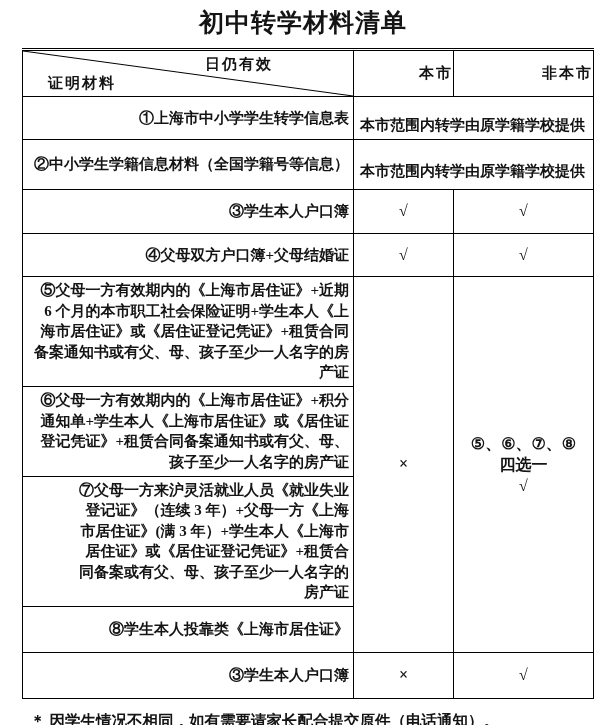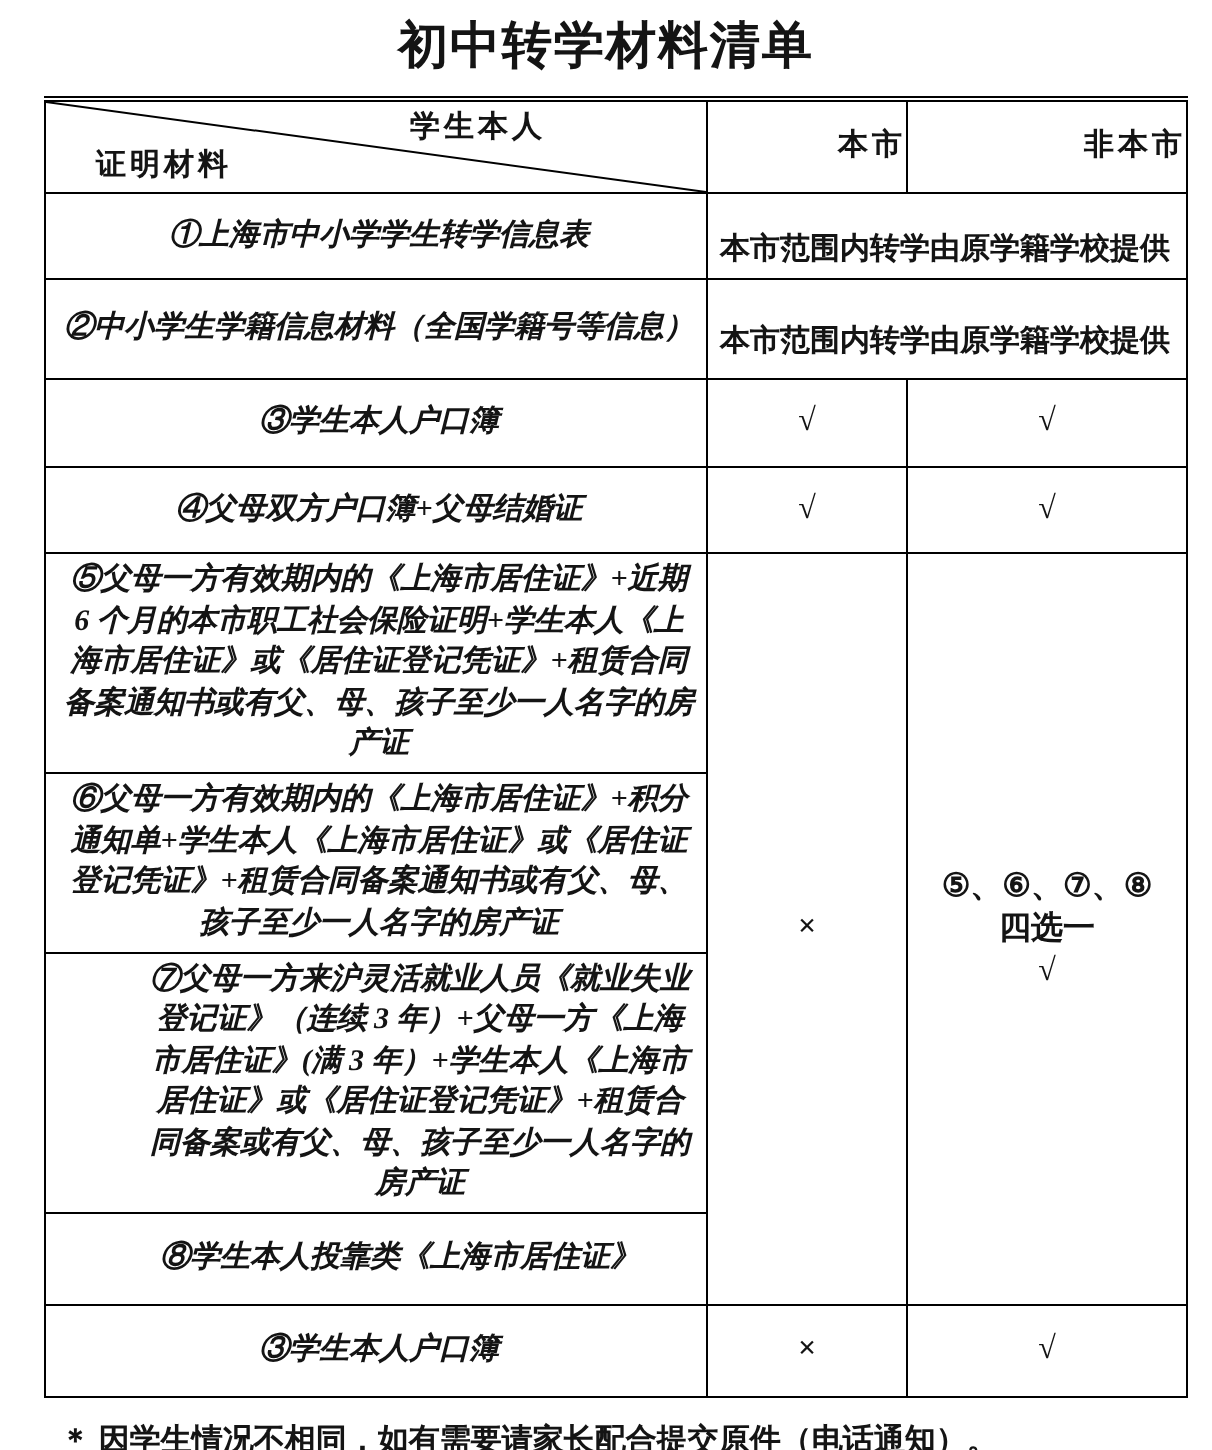--- a/index.html
+++ b/index.html
@@ -29,21 +29,21 @@
     border-top: 3px double #000;
   }
   .mat-table td {
     border: 1px solid #000;
     font-size: 15px;
     font-weight: 600;
     line-height: 20.5px;
     vertical-align: middle;
     overflow: hidden;
   }
-  td.label-cell { padding: 3px 4px 3px 7px; text-align: center; font-style: italic; }
+  td.label-cell { padding: 3px 4px 3px 7px; text-align: right; }
   td.mark-cell  { text-align: center; font-size: 16px; }
   td.note-cell  { padding: 16px 4px 2px 6px; text-align: left; }
   
   tr.rh  td { height: 47px; }
   tr.r1  td { height: 43px; }
   tr.r2  td { height: 50px; }
   tr.r3  td { height: 44px; }
   tr.r4  td { height: 43px; }
   tr.r5  td { height: 103px; }
   tr.r6  td { height: 90px; }
@@ -89,21 +89,21 @@
       <col style="width:140px">
     </colgroup>
 
     <tbody>
         <tr class="rh">
       <td class="diag-cell">
         <div class="diag-wrap">
           <svg viewBox="0 0 100 100" preserveAspectRatio="none">
             <line x1="0" y1="0" x2="100" y2="100" stroke="#000" stroke-width="1" vector-effect="non-scaling-stroke"></line>
           </svg>
-          <span class="diag-top">学生本人</span>
+          <span class="diag-top">日仍有效</span>
           <span class="diag-bottom">证明材料</span>
         </div>
       </td>
       <td class="head-col">本市</td>
       <td class="head-col">非本市</td>
     </tr>
 
     <tr class="r1">
       <td class="label-cell">①上海市中小学学生转学信息表</td>
       <td class="note-cell" colspan="2">本市范围内转学由原学籍学校提供</td>

